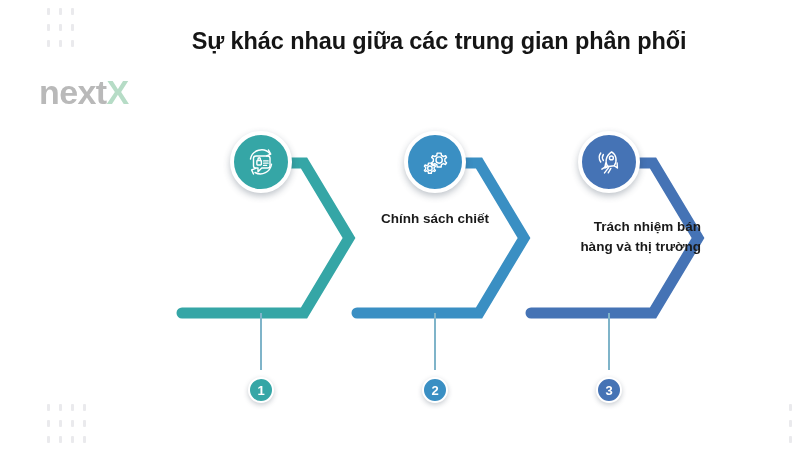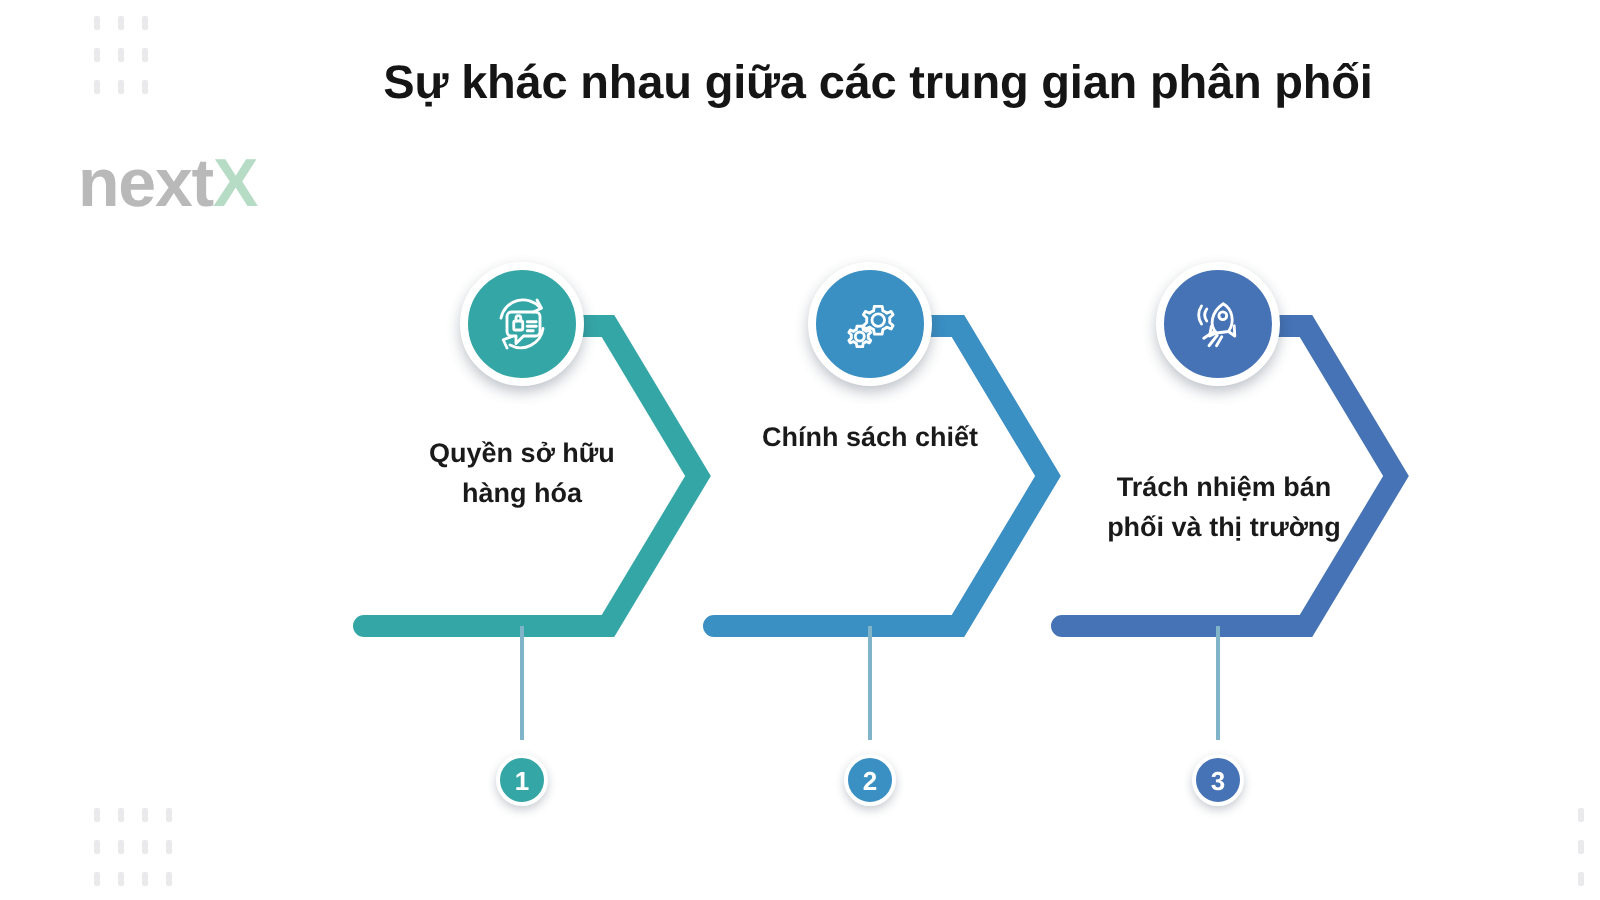--- a/index.html
+++ b/index.html
@@ -208,24 +208,20 @@
 
         <rect x="18.5" y="22" width="6" height="6" rx="1"></rect>
         <path d="M20 22 v-2 a1.6 1.6 0 0 1 3.2 0 v2"></path>
 
         <path d="M27.5 22.5 h6"></path>
         <path d="M27.5 25.5 h6"></path>
         <path d="M27.5 28.5 h4"></path>
       </svg>
     </span>
   </div>
-  <div class="step-label" style="left:132px; top:217px; width:180px;">
-    <div>Quyền sở hữu</div>
-    <div>hàng hóa</div>
-  </div>
   <div class="stem" style="left:221px; top:313px; height:57px;"></div>
   <div class="num-badge" style="left:209px; top:377px; background:#35a6a6;">1</div>
 
   <div class="icon-circle" style="left:365px; top:131px; background:#3a8fc3;">
     <span>
       <svg width="36" height="36" viewBox="0 0 48 48" fill="none" stroke="#ffffff" stroke-width="1.9" stroke-linecap="round" stroke-linejoin="round">
 
         <path d="M29.5 12.2 l2.6 0 .5 3.1 a8.5 8.5 0 0 1 2.6 1.5 l2.9-1.2 1.3 2.2 -2.3 2.1 a8.5 8.5 0 0 1 0 3.1 l2.3 2.1 -1.3 2.2 -2.9-1.2 a8.5 8.5 0 0 1 -2.6 1.5 l-.5 3.1 -2.6 0 -2.6 0 -.5-3.1 a8.5 8.5 0 0 1 -2.6-1.5 l-2.9 1.2 -1.3-2.2 2.3-2.1 a8.5 8.5 0 0 1 0-3.1 l-2.3-2.1 1.3-2.2 2.9 1.2 a8.5 8.5 0 0 1 2.6-1.5 l.5-3.1 z"></path>
         <circle cx="29.5" cy="21.4" r="4.2"></circle>
 
@@ -253,20 +249,20 @@
 
         <path d="M23.5 31.5 l-5.5 7"></path>
         <path d="M26.5 32.5 l-3.5 6"></path>
         <path d="M20.5 29.5 l-6 4"></path>
 
         <path d="M16.5 14 a7 7 0 0 0 0 8"></path>
         <path d="M13 12 a10.5 10.5 0 0 0 0 12"></path>
       </svg>
     </span>
   </div>
-  <div class="step-label" style="left:484px; top:234px; width:178px;">
+  <div class="step-label" style="left:484px; top:217px; width:178px;text-align:right;">
     <div>Trách nhiệm bán</div>
-    <div>phối và thị trường</div>
+    <div>hàng và thị trường</div>
   </div>
   <div class="stem" style="left:569px; top:313px; height:57px;"></div>
   <div class="num-badge" style="left:557px; top:377px; background:#4573b5;">3</div>
 
 </div>
 
 </body></html>

